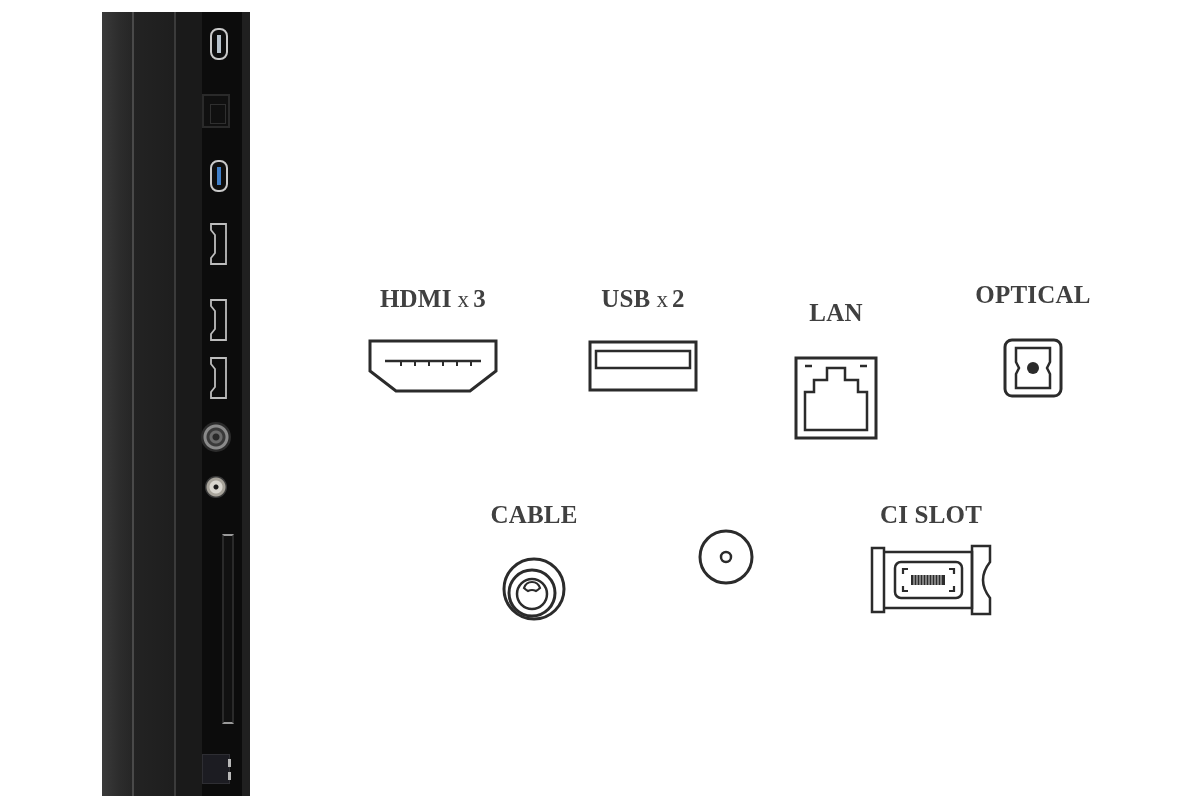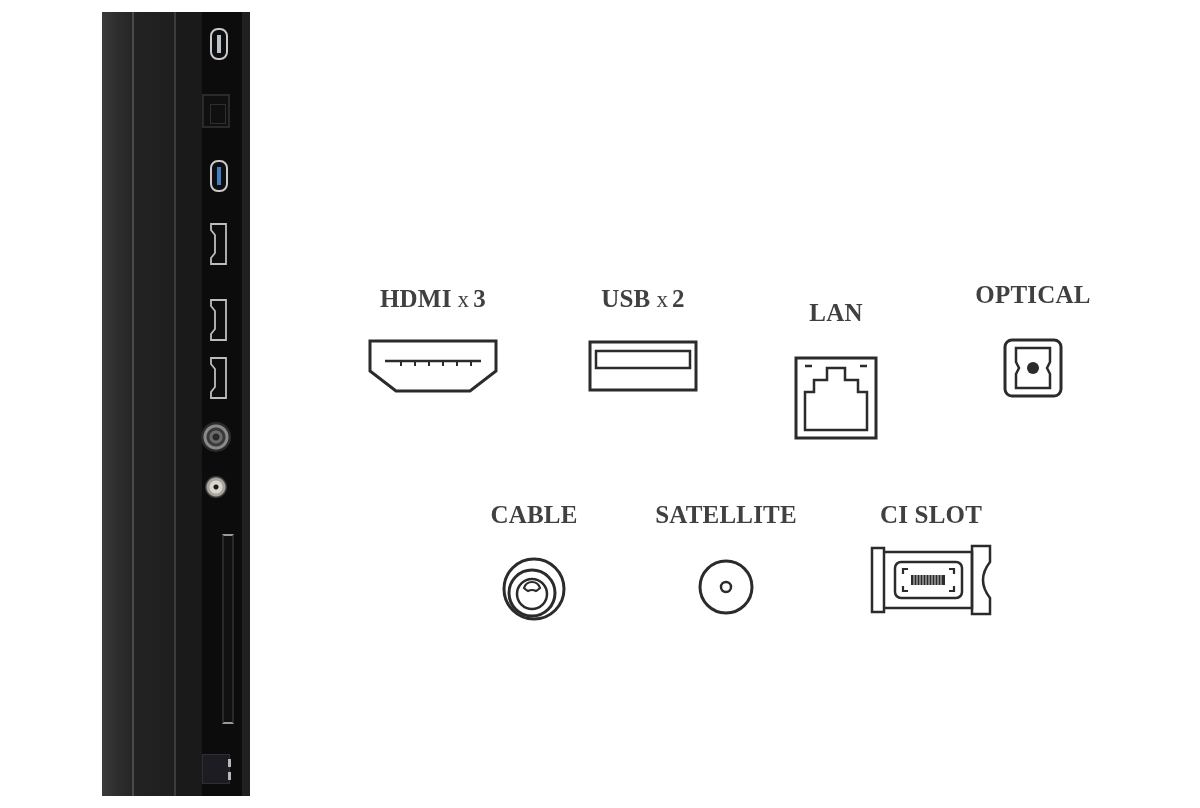--- a/index.html
+++ b/index.html
@@ -252,23 +252,20 @@
     <svg width="66" height="66" viewBox="0 0 66 66">
       <circle cx="33" cy="33" r="30" fill="none" stroke="#2b2b2b" stroke-width="3"></circle>
       <circle cx="31" cy="37" r="23" fill="none" stroke="#2b2b2b" stroke-width="3"></circle>
       <circle cx="31" cy="38" r="15" fill="none" stroke="#2b2b2b" stroke-width="2.5"></circle>
       <path d="M23 32 Q25 26 31 26 Q37 26 39 32 Q37 34 35 35 Q31 33 27 35 Q25 34 23 32 Z" fill="none" stroke="#2b2b2b" stroke-width="2.2"></path>
     </svg>
   </div>
 </div>
 
 <div class="connector" style="left:646px; top:500px; width:160px;">
-  <div class="connector-label">
-    <span>SATELLITE</span>
-  </div>
   <div class="connector-icon" style="margin-top:28px;">
     <svg width="58" height="58" viewBox="0 0 58 58">
       <circle cx="29" cy="29" r="26" fill="none" stroke="#2b2b2b" stroke-width="3"></circle>
       <circle cx="29" cy="29" r="5" fill="none" stroke="#2b2b2b" stroke-width="2.5"></circle>
     </svg>
   </div>
 </div>
 
 <div class="connector" style="left:866px; top:500px; width:130px;justify-content:flex-end;">
   <div class="connector-label">

